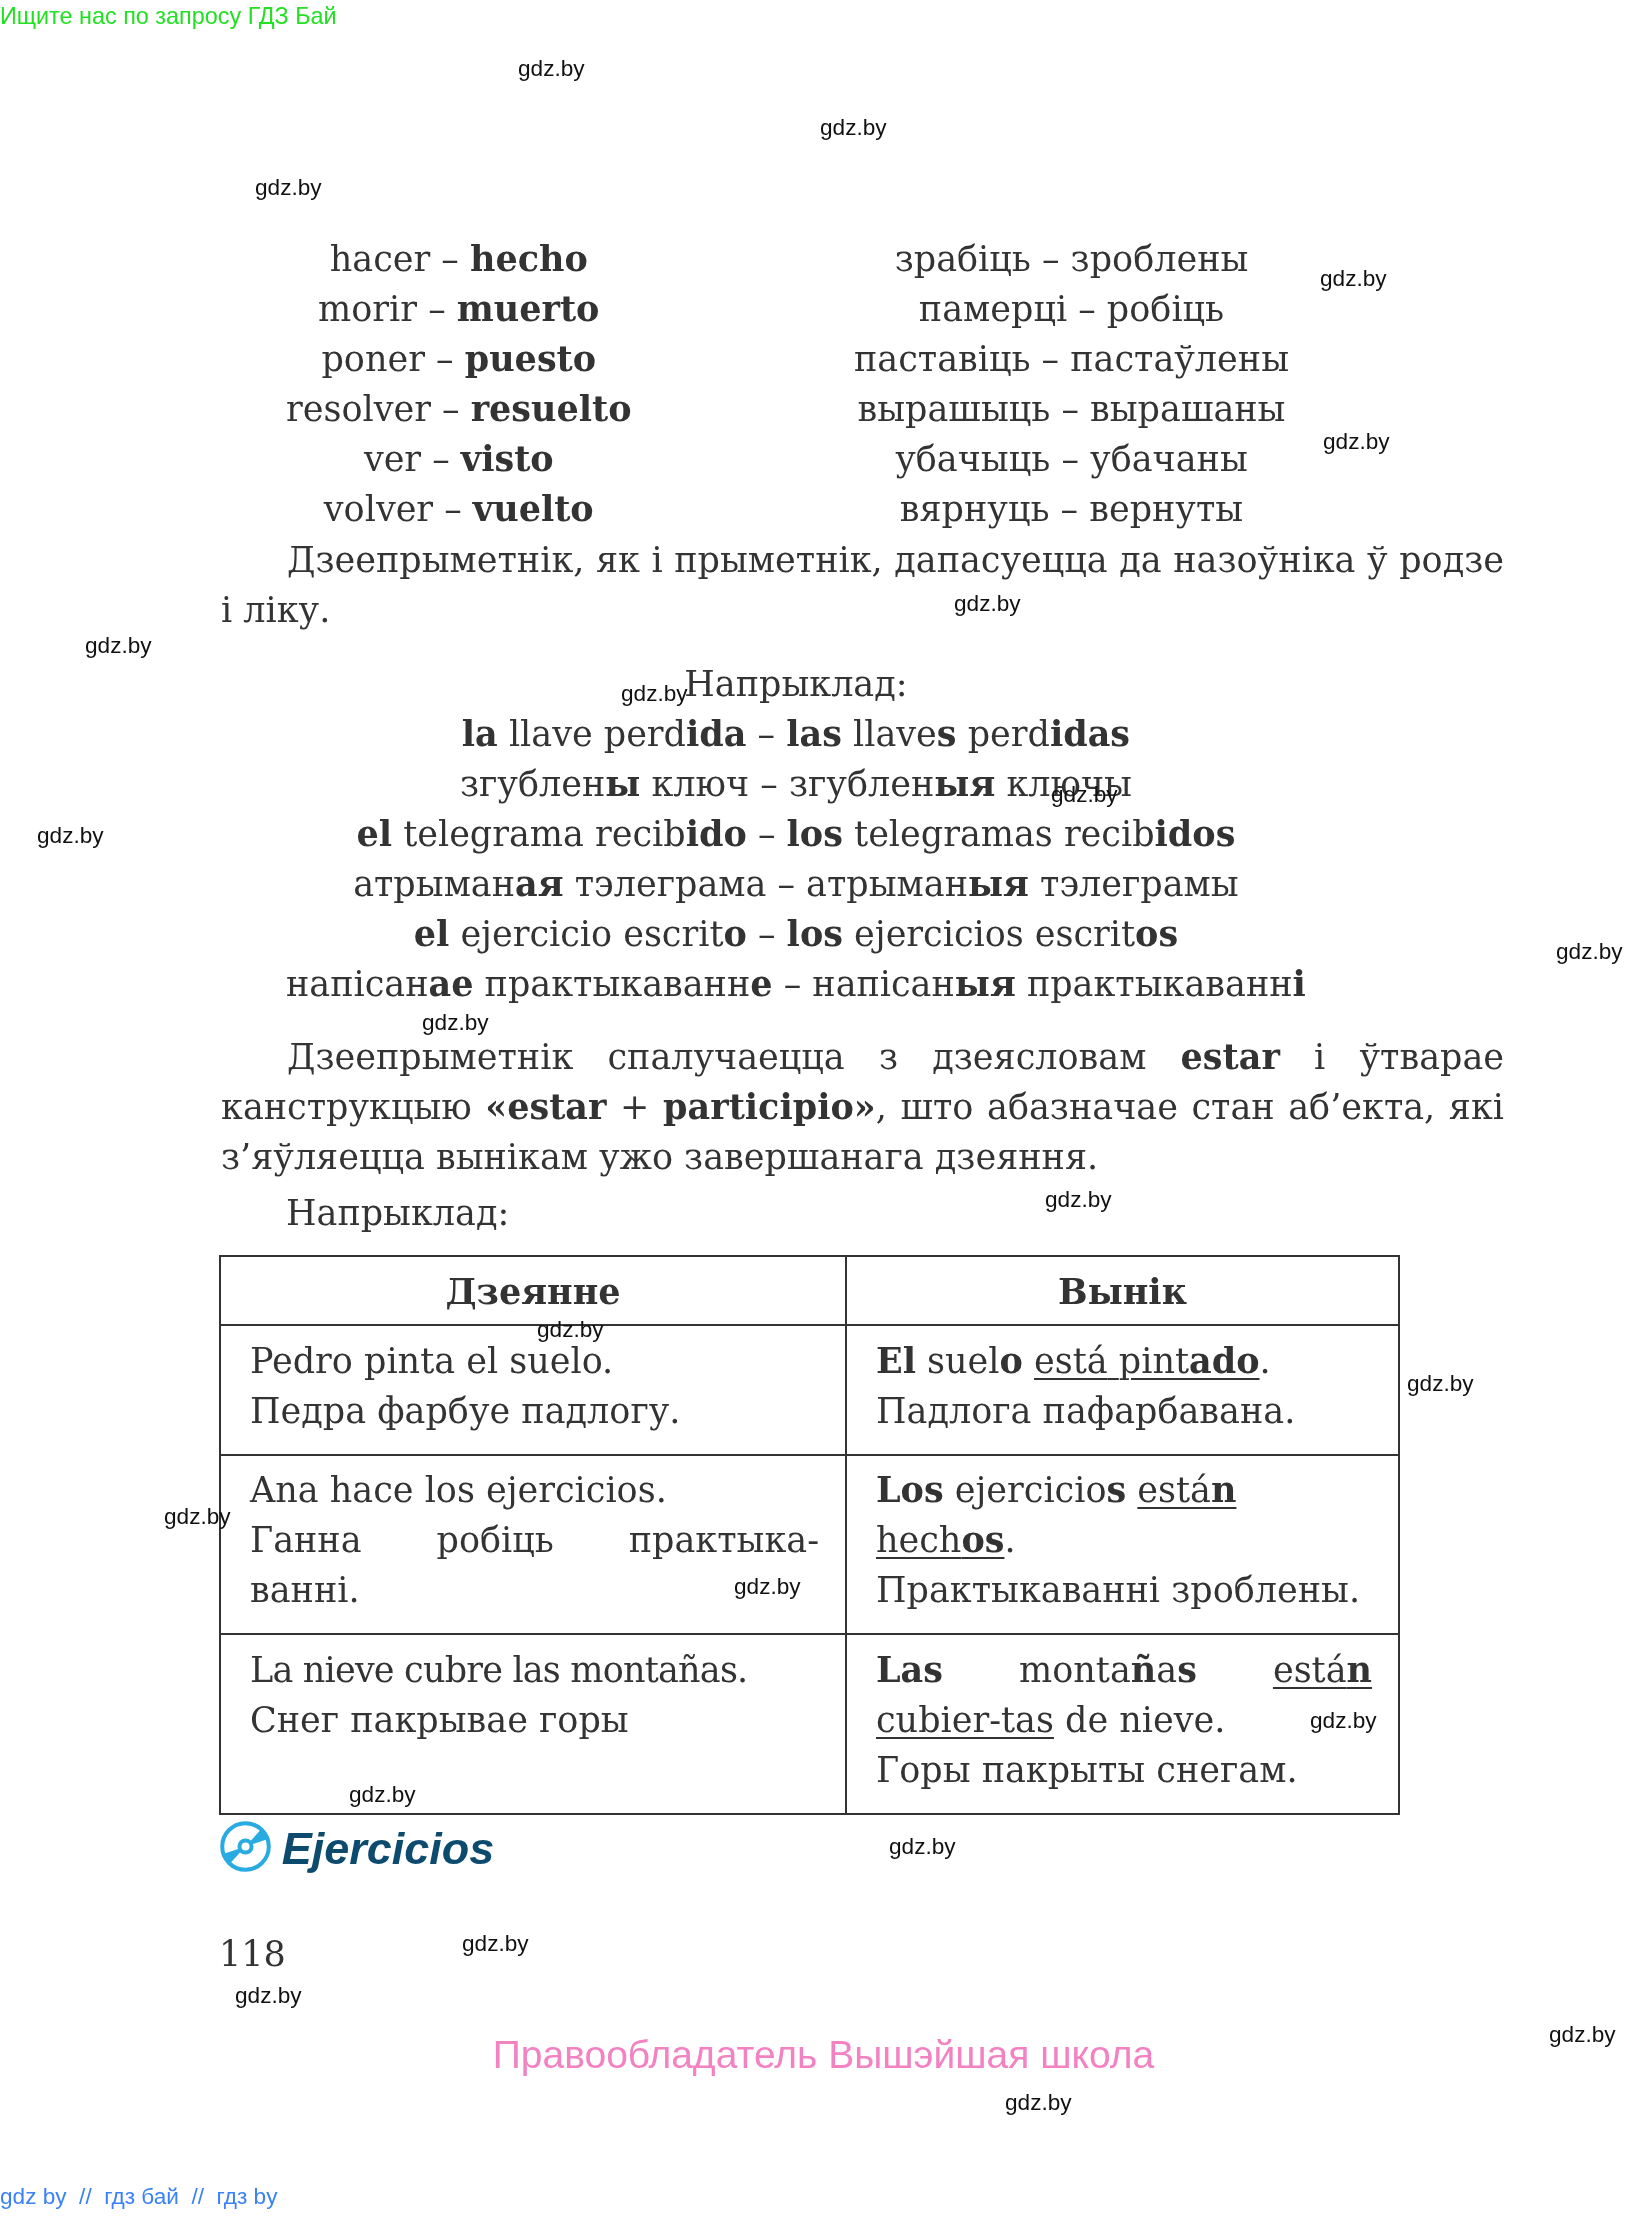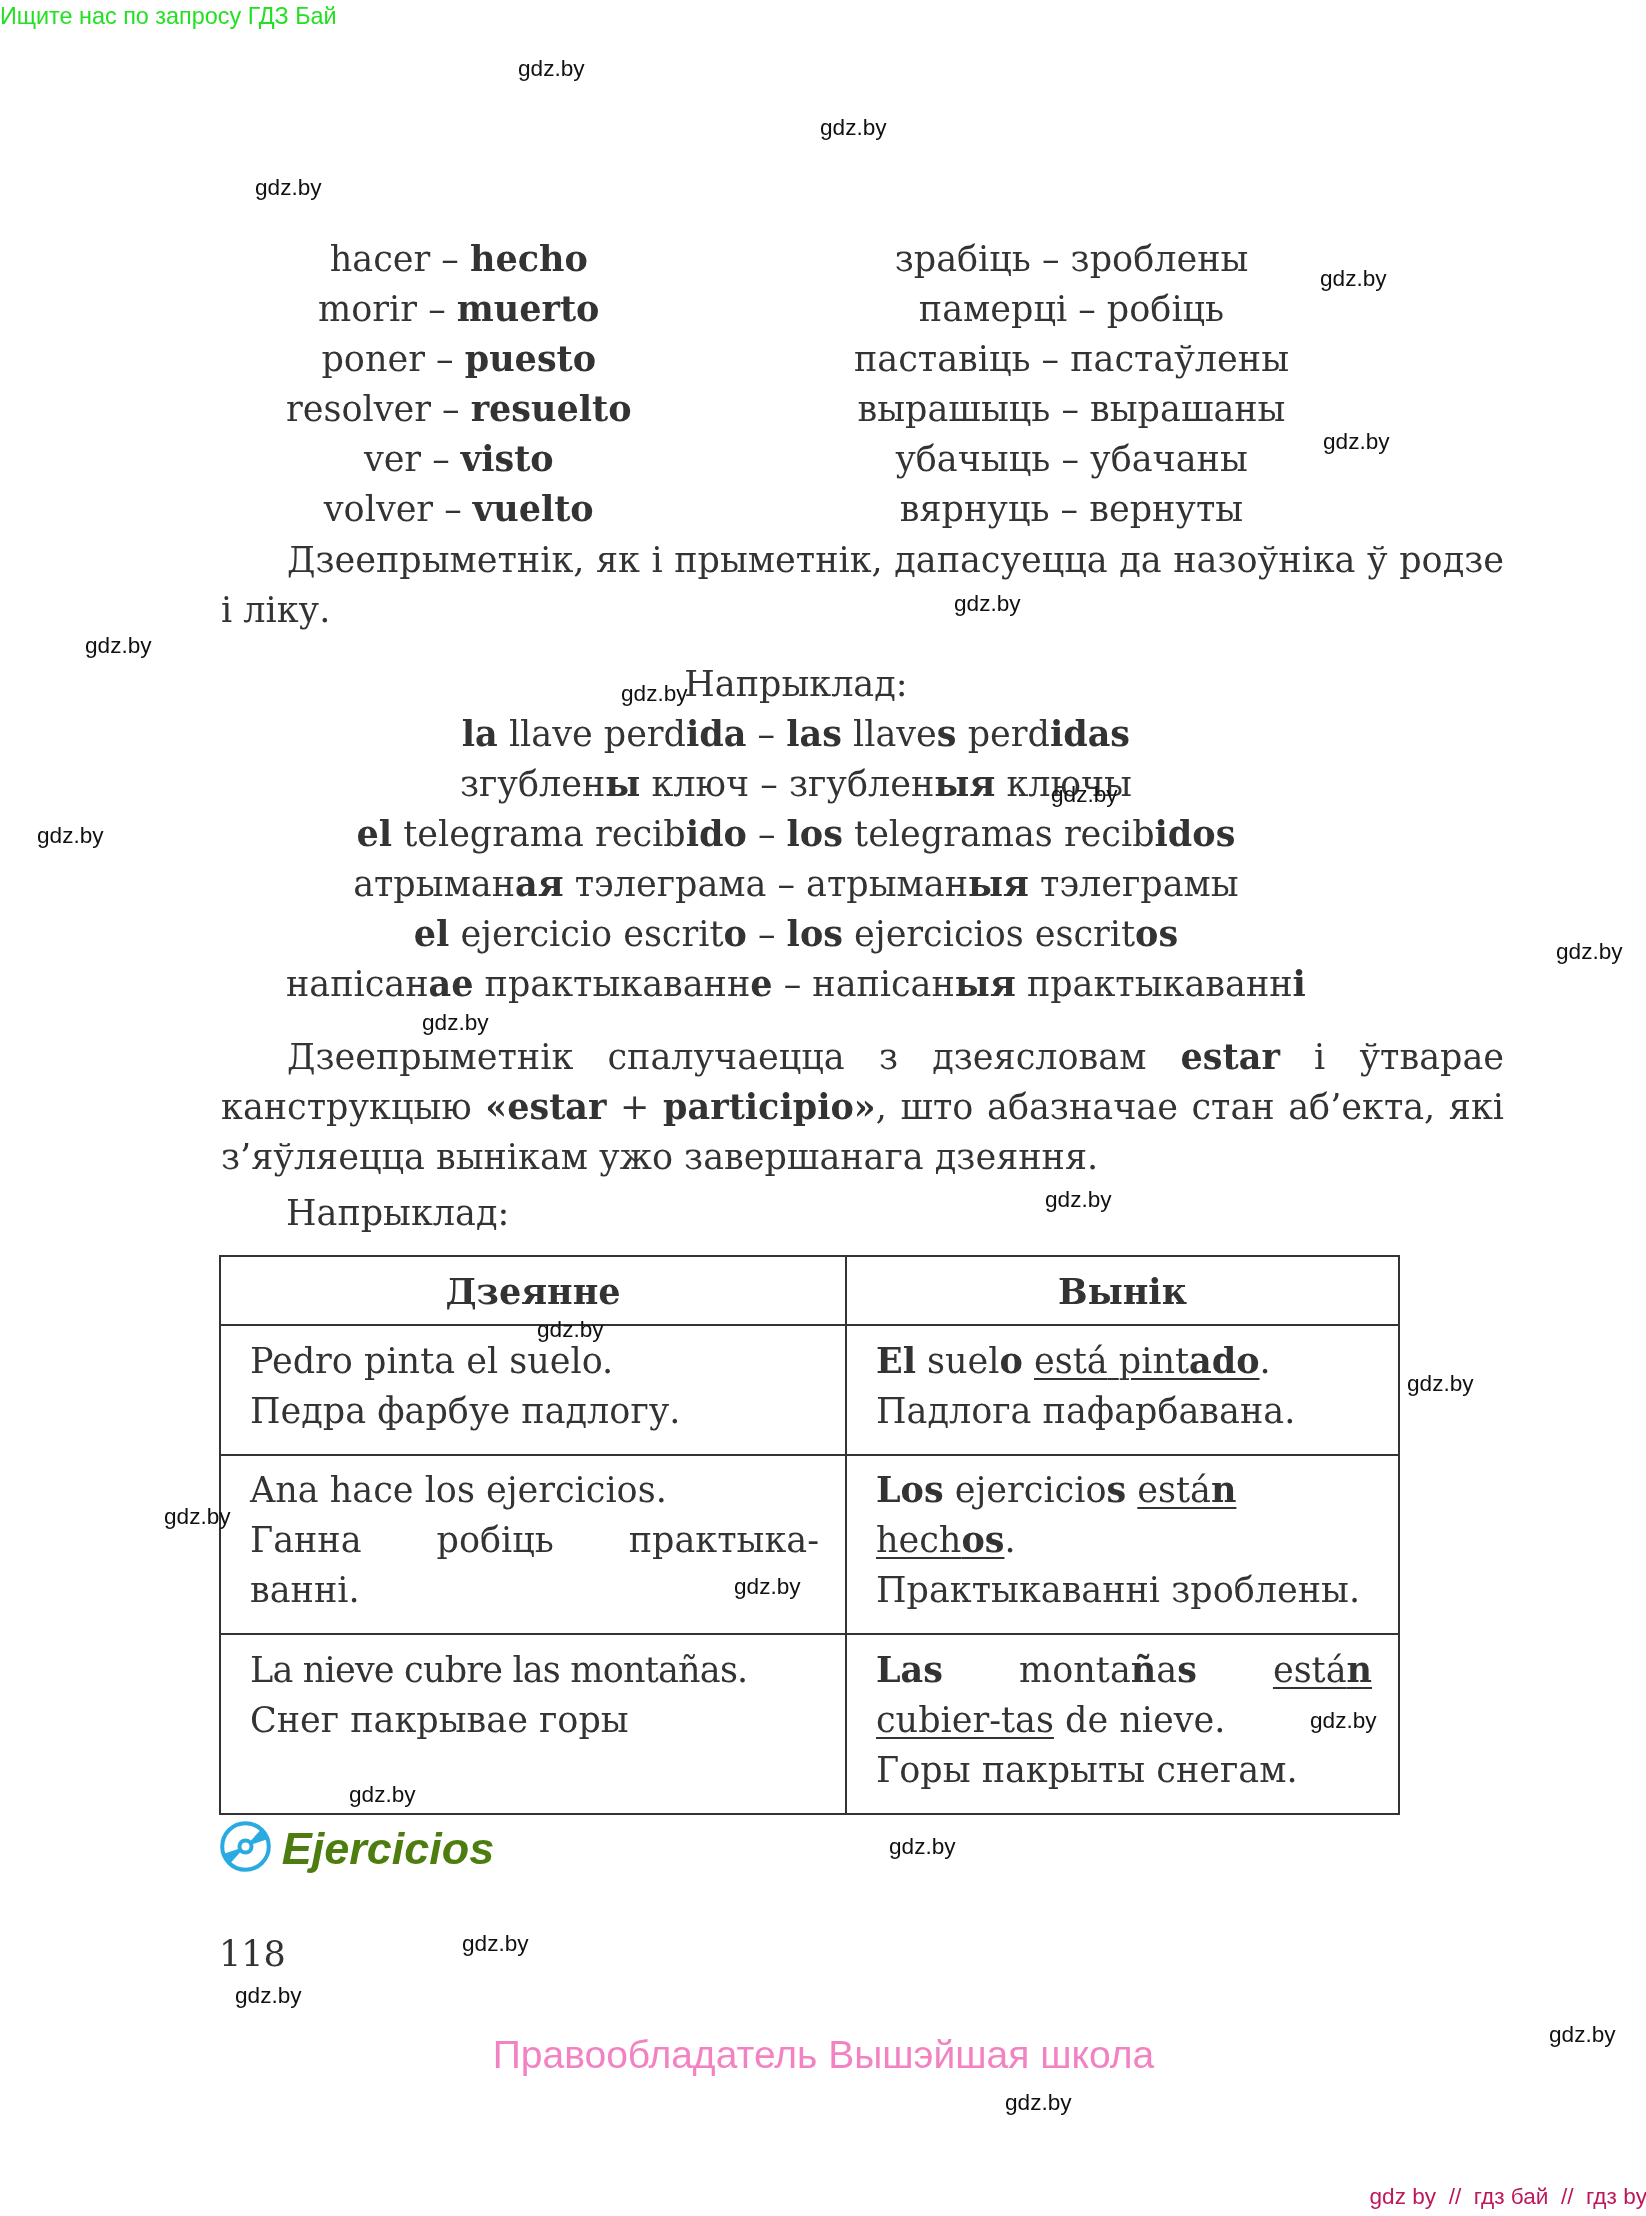--- a/index.html
+++ b/index.html
@@ -6,30 +6,30 @@
   body { width:1647px; height:2216px; position:relative; overflow:hidden; }
   .serif { font-family:"DejaVu Serif", "Liberation Serif", serif; color:#333333; }
   .abs { position:absolute; white-space:nowrap;text-align:center; }
   .main { font-size:35px; line-height:50px; }
   .b { font-weight:bold; }
   .u { text-decoration:underline; text-decoration-thickness:2.4px; text-underline-offset:4.8px; }
   .it { }
   .wm { position:absolute; font-family:"Liberation Sans", "DejaVu Sans", sans-serif; font-size:22.6px; color:#111; white-space:nowrap; line-height:1; }
   .top-banner { position:absolute; left:0; width:1458px; top:3.2px; text-align:left; font-family:"Liberation Sans", sans-serif; font-size:23.4px; color:#22e022; }
   .copyright { position:absolute; left:0; width:1647px; top:2033px; text-align:center; font-family:"Liberation Sans", sans-serif; font-size:39px; color:#f282c2; }
-  .footer-links { position:absolute; left:0; width:1647px; top:2184px; text-align:right; font-family:"Liberation Sans", sans-serif; font-size:22.6px; color:#be185d; }
+  .footer-links { position:absolute; left:0; width:1647px; top:2184px; text-align:left; font-family:"Liberation Sans", sans-serif; font-size:22.6px; color:#3b82f6; }
   .para { position:absolute; left:221px; width:1283px; font-size:35px; line-height:50px; text-align:justify; }
   .para .first { text-indent:66px; }
   table.tbl { position:absolute; left:219px; top:1255px; width:1181px; border-collapse:collapse; font-size:35px; line-height:50px; }
   table.tbl td, table.tbl th { border:2.4px solid #333; vertical-align:top; padding:9.7px 26px 17.7px 29px; text-align:left; }
   table.tbl th { text-align:center; font-weight:bold; padding:8px 0 6.4px 0; height:53px; vertical-align:middle; }
   table.tbl td.c1 { width:569px; }
   .just { text-align:justify; text-align-last:left; }
   .ej { position:absolute; left:219px; top:1820px; display:flex; align-items:center; }
-  .ej-title { font-family:"Liberation Sans", "DejaVu Sans", sans-serif; font-weight:bold; font-style:italic; font-size:45px; color:#4d7c0f; margin-left:9.7px; }
+  .ej-title { font-family:"Liberation Sans", "DejaVu Sans", sans-serif; font-weight:bold; font-style:italic; font-size:45px; color:#0c4a6e; margin-left:9.7px; }
   .page-num { position:absolute; left:219px; top:1934px; font-size:35px; }
 </style>
 </head>
 <body>
 
 <div class="top-banner">Ищите нас по запросу ГДЗ Бай</div>
 
 <div class="abs serif main" style="left:286px; top:234px;">
   <div><span>hacer – </span><span class="b">hecho</span></div>
   <div><span>morir – </span><span class="b">muerto</span></div>

